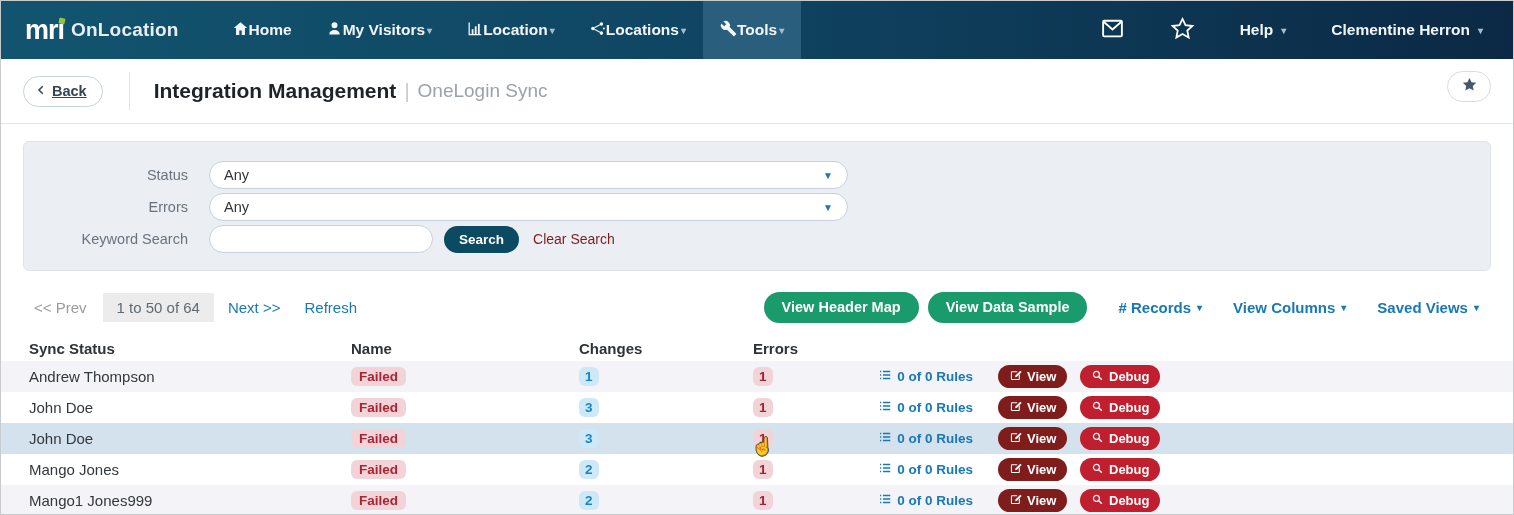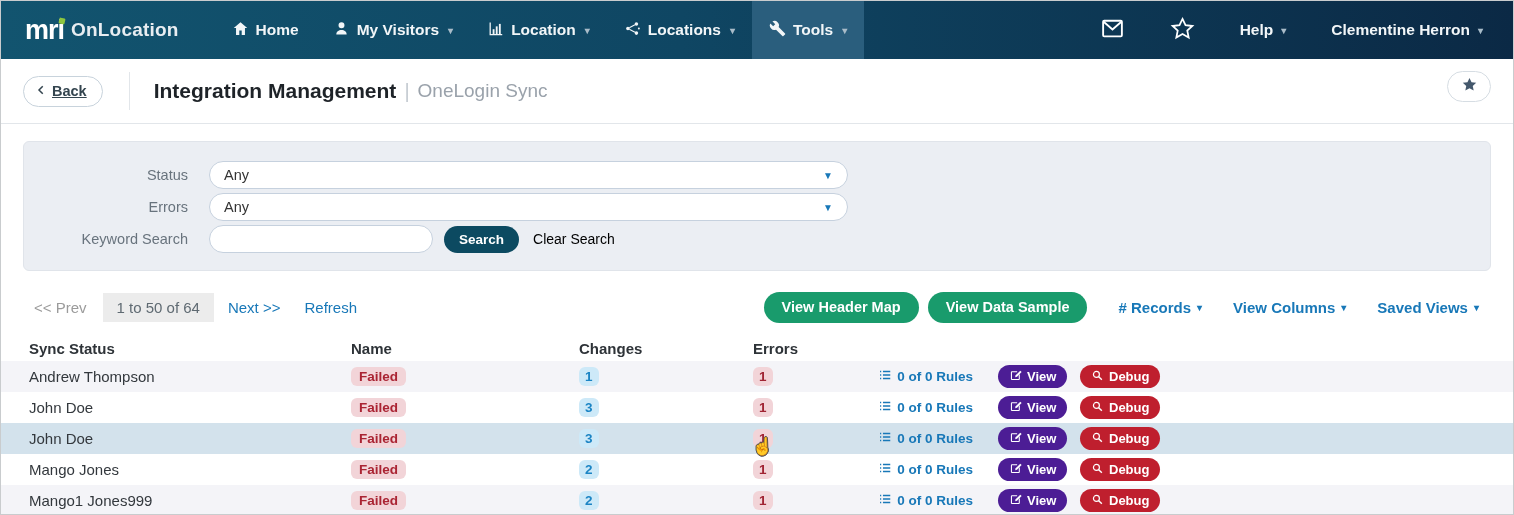--- a/index.html
+++ b/index.html
@@ -7,21 +7,21 @@
   .screen { width:1514px; height:515px; border:1px solid #c9ccce; background:#fff; overflow:hidden; position:relative; }
 
   
   .topnav { height:58px; background:linear-gradient(90deg,#12546f 0%,#0f4663 45%,#0b2945 100%); display:flex; align-items:stretch; color:#fff; }
   .brand { display:flex; align-items:center; padding-left:24px; margin-right:36px; cursor:pointer; }
   .logo { font-size:27px; font-weight:bold; letter-spacing:-1px; color:#fff; }
   .logo-i { position:relative; }
   .logo-i::after { content:""; position:absolute; top:3px; right:-1px; width:6px; height:6px; background:#8dc63f; border-radius:1px; transform:rotate(12deg); }
   .product { font-size:19px; font-weight:bold; color:#e8edf1; margin-left:7px; letter-spacing:.2px; }
   .nav-items { display:flex; align-items:stretch; }
-  .nav-item { display:flex; align-items:center; gap:7px; padding:0 17px; font-size:15.5px; font-weight:600; color:#f2f6f8; cursor:pointer; }
+  .nav-item { display:flex; align-items:center; padding:0 17px; font-size:15.5px; font-weight:600; color:#f2f6f8; cursor:pointer; }
   .nav-item.active { background:#2a5e7d; }
   .nav-item svg { width:17px; height:17px; }
   .caret { font-size:10px; color:#a9bcc9; margin-left:2px; }
   .nav-right { margin-left:auto; display:flex; align-items:center; gap:45px; padding-right:30px; }
   .icon-btn { display:flex; align-items:center; cursor:pointer; color:#fff; }
   .icon-btn svg { width:25px; height:25px; }
   .nav-link { display:flex; align-items:center; gap:6px; font-size:15.5px; font-weight:600; color:#f2f6f8; cursor:pointer; }
 
   
   .titlebar { height:65px; display:flex; align-items:center; padding:0 22px; border-bottom:1px solid #e2e6ea; }
@@ -35,21 +35,21 @@
   .fav-btn svg { width:17px; height:17px; color:#44586c; }
 
   
   .filter-panel { margin:17px 22px 0; height:130px; background:#ebeef3; border:1px solid #e0e4ea; border-radius:6px; padding-top:19px; }
   .filter-row { display:flex; align-items:center; margin-bottom:4px; height:28px; }
   .filter-label { width:164px; text-align:right; margin-right:21px; font-size:14.5px; color:#68737d; }
   .sel { width:639px; height:28px; background:#fff; border:1px solid #c6d1de; border-radius:14px; display:flex; align-items:center; justify-content:space-between; padding:0 14px; font-size:14.5px; color:#333; cursor:pointer; }
   .sel-caret { font-size:10px; color:#1878b8; }
   .kw-input { width:224px; height:28px; background:#fff; border:1px solid #c6d1de; border-radius:14px; padding:0 12px; font-size:14px; color:#333; outline:none; font-family:"Liberation Sans", sans-serif; }
   .search-btn { margin-left:11px; height:27px; padding:0 15px; background:#0c4a61; color:#fff; border:none; border-radius:14px; font-size:13.5px; font-weight:bold; cursor:pointer; font-family:"Liberation Sans", sans-serif; }
-  .clear-link { margin-left:14px; font-size:14px; color:#000000; cursor:pointer; }
+  .clear-link { margin-left:14px; font-size:14px; color:#7f1d1d; cursor:pointer; }
 
   
   .listbar { margin-top:21px; height:30px; display:flex; align-items:center; padding:0 34px 0 33px; }
   .pg-prev { color:#9b9b9b; font-size:15px; margin-right:16px; cursor:default; }
   .pg-range { background:#ececec; color:#5f6a72; font-size:15px; padding:6px 14px; margin-right:14px; }
   .pg-link { color:#1878b8; font-size:15px; margin-right:24px; cursor:pointer; }
   .toolbar { margin-left:auto; display:flex; align-items:center; }
   .green-btn { height:31px; padding:0 18px; background:#199b6c; color:#fff; border:none; border-radius:16px; font-size:14.5px; font-weight:bold; cursor:pointer; margin-left:9px; font-family:"Liberation Sans", sans-serif; }
   .dd-link { display:flex; align-items:center; gap:6px; color:#1878b8; font-size:15px; font-weight:600; cursor:pointer; margin-left:31px; }
   .dd-link .dd-caret { font-size:10px; color:#1878b8; }
@@ -62,21 +62,21 @@
   .trow.hover { background:#d3e2ec; }
   .cell-name { font-size:15px; color:#33383d; }
   .badge { display:inline-block; font-size:13.5px; font-weight:bold; border-radius:6px; padding:2px 8px; }
   .b-failed { background:#f2d4d8; color:#aa2433; }
   .b-changes { background:#cde9f8; color:#1b84c4; padding:2px 6px; cursor:pointer; }
   .b-errors { background:#f2d4d8; color:#a02433; padding:2px 6px; cursor:pointer; }
   .rules-link { display:flex; align-items:center; justify-content:flex-end; gap:5px; color:#1878b8; font-size:13.5px; font-weight:600; padding-right:13px; cursor:pointer; white-space:nowrap; }
   .rules-link svg { width:14px; height:14px; flex:none; }
   .pill-btn { display:inline-flex; align-items:center; gap:5px; height:23px; padding:0 11px; border:none; border-radius:12px; color:#fff; font-size:13px; font-weight:bold; cursor:pointer; justify-self:start; margin-left:12px; font-family:"Liberation Sans", sans-serif; }
   .pill-btn svg { width:13px; height:13px; }
-  .view-btn { background:#4c1d95; }
+  .view-btn { background:#7f1d1d; }
   .debug-btn { background:#bf1f2e; }
 
   
   .tooltip { position:absolute; left:779px; top:1px; height:29px; display:flex; align-items:center; background:#2e2e2e; color:#fff; font-size:13.5px; padding:0 13px; border-radius:4px; white-space:nowrap; z-index:5; }
   .tooltip-arrow { position:absolute; left:-9px; top:50%; transform:translateY(-50%); width:0; height:0; border-top:8px solid transparent; border-bottom:8px solid transparent; border-right:9px solid #2e2e2e; }
   .cursor-hand { position:absolute; left:751px; top:13px; z-index:6; font-size:17px; color:#fff; text-shadow:-1px 0 0 #555, 1px 0 0 #555, 0 -1px 0 #555, 0 1px 0 #555; pointer-events:none; }
 </style>
 </head>
 <body>
 

